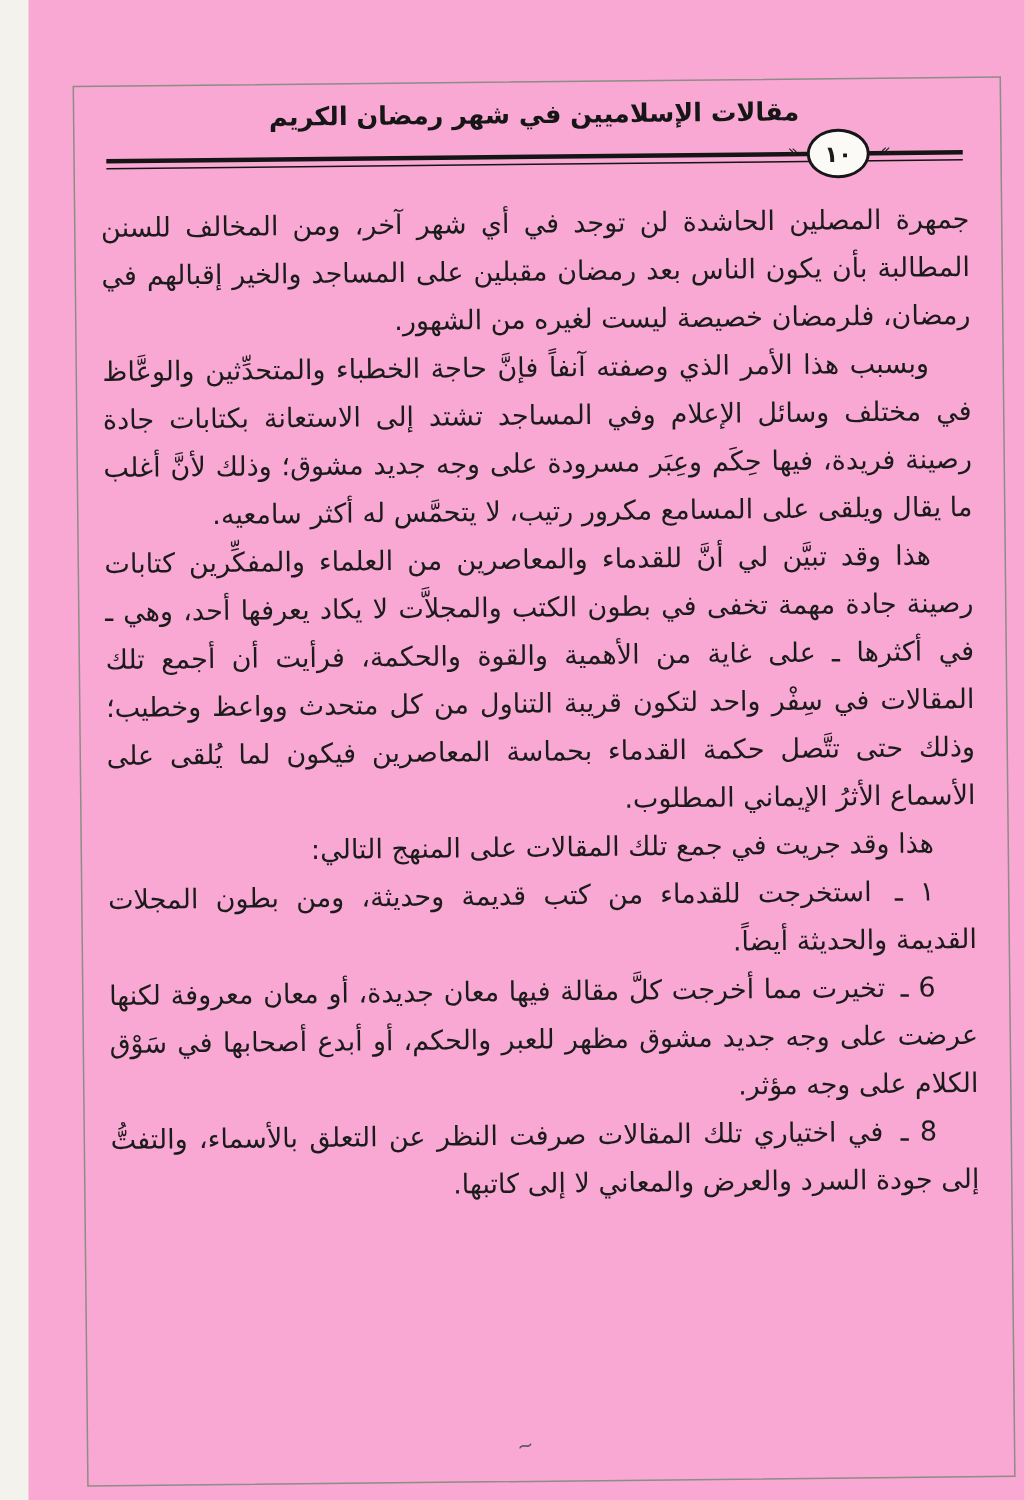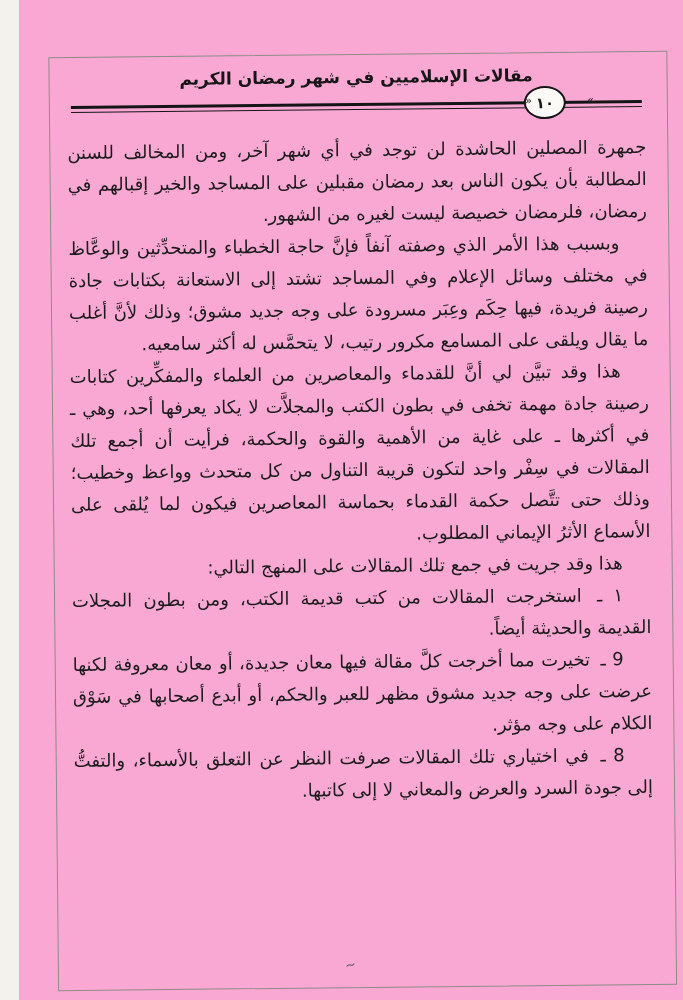--- a/index.html
+++ b/index.html
@@ -53,21 +53,21 @@
   }
   .rules {
     position: relative;
     margin: 13px 4px 0 4px;
   }
   .rule-thick { height: 3px; background: #151515; }
   .rule-thin  { height: 1px; background: #151515; margin-top: 3px; }
   .page-badge {
     position: absolute;
     top: -15px;
-    right: 76px;
+    right: 62px;
     width: 42px;
     height: 33px;
     border: 2px solid #161616;
     border-radius: 50%;
     background: #fbfaf6;
     display: flex;
     align-items: center;
     justify-content: center;
     font-size: 15px;
     font-weight: bold;
@@ -122,21 +122,21 @@
           </div>
           <span class="flourish flourish-right">»</span>
         </div>
       </header>
 
       <main class="body-text">
         <p class="para flush">جمهرة المصلين الحاشدة لن توجد في أي شهر آخر، ومن المخالف للسنن المطالبة بأن يكون الناس بعد رمضان مقبلين على المساجد والخير إقبالهم في رمضان، فلرمضان خصيصة ليست لغيره من الشهور.</p>
         <p class="para">وبسبب هذا الأمر الذي وصفته آنفاً فإنَّ حاجة الخطباء والمتحدِّثين والوعَّاظ في مختلف وسائل الإعلام وفي المساجد تشتد إلى الاستعانة بكتابات جادة رصينة فريدة، فيها حِكَم وعِبَر مسرودة على وجه جديد مشوق؛ وذلك لأنَّ أغلب ما يقال ويلقى على المسامع مكرور رتيب، لا يتحمَّس له أكثر سامعيه.</p>
         <p class="para">هذا وقد تبيَّن لي أنَّ للقدماء والمعاصرين من العلماء والمفكِّرين كتابات رصينة جادة مهمة تخفى في بطون الكتب والمجلاَّت لا يكاد يعرفها أحد، وهي ـ في أكثرها ـ على غاية من الأهمية والقوة والحكمة، فرأيت أن أجمع تلك المقالات في سِفْر واحد لتكون قريبة التناول من كل متحدث وواعظ وخطيب؛ وذلك حتى تتَّصل حكمة القدماء بحماسة المعاصرين فيكون لما يُلقى على الأسماع الأثرُ الإيماني المطلوب.</p>
         <p class="para">هذا وقد جريت في جمع تلك المقالات على المنهج التالي:</p>
-        <p class="para"><span class="num">١ ـ</span> <span>استخرجت المقالات من كتب قديمة الكتب، ومن بطون المجلات القديمة والحديثة أيضاً.</span></p>
-        <p class="para"><span class="num">9 ـ</span> <span>تخيرت مما أخرجت كلَّ مقالة فيها معان جديدة، أو معان معروفة لكنها عرضت على وجه جديد مشوق مظهر للعبر والحكم، أو أبدع أصحابها في سَوْق الكلام على وجه مؤثر.</span></p>
+        <p class="para"><span class="num">١ ـ</span> <span>استخرجت للقدماء من كتب قديمة وحديثة، ومن بطون المجلات القديمة والحديثة أيضاً.</span></p>
+        <p class="para"><span class="num">6 ـ</span> <span>تخيرت مما أخرجت كلَّ مقالة فيها معان جديدة، أو معان معروفة لكنها عرضت على وجه جديد مشوق مظهر للعبر والحكم، أو أبدع أصحابها في سَوْق الكلام على وجه مؤثر.</span></p>
         <p class="para"><span class="num">8 ـ</span> <span>في اختياري تلك المقالات صرفت النظر عن التعلق بالأسماء، والتفتُّ إلى جودة السرد والعرض والمعاني لا إلى كاتبها.</span></p>
       </main>
 
     </div>
     <div class="footer-mark">~</div>
   </div>
 </div>
 
 </body></html>

